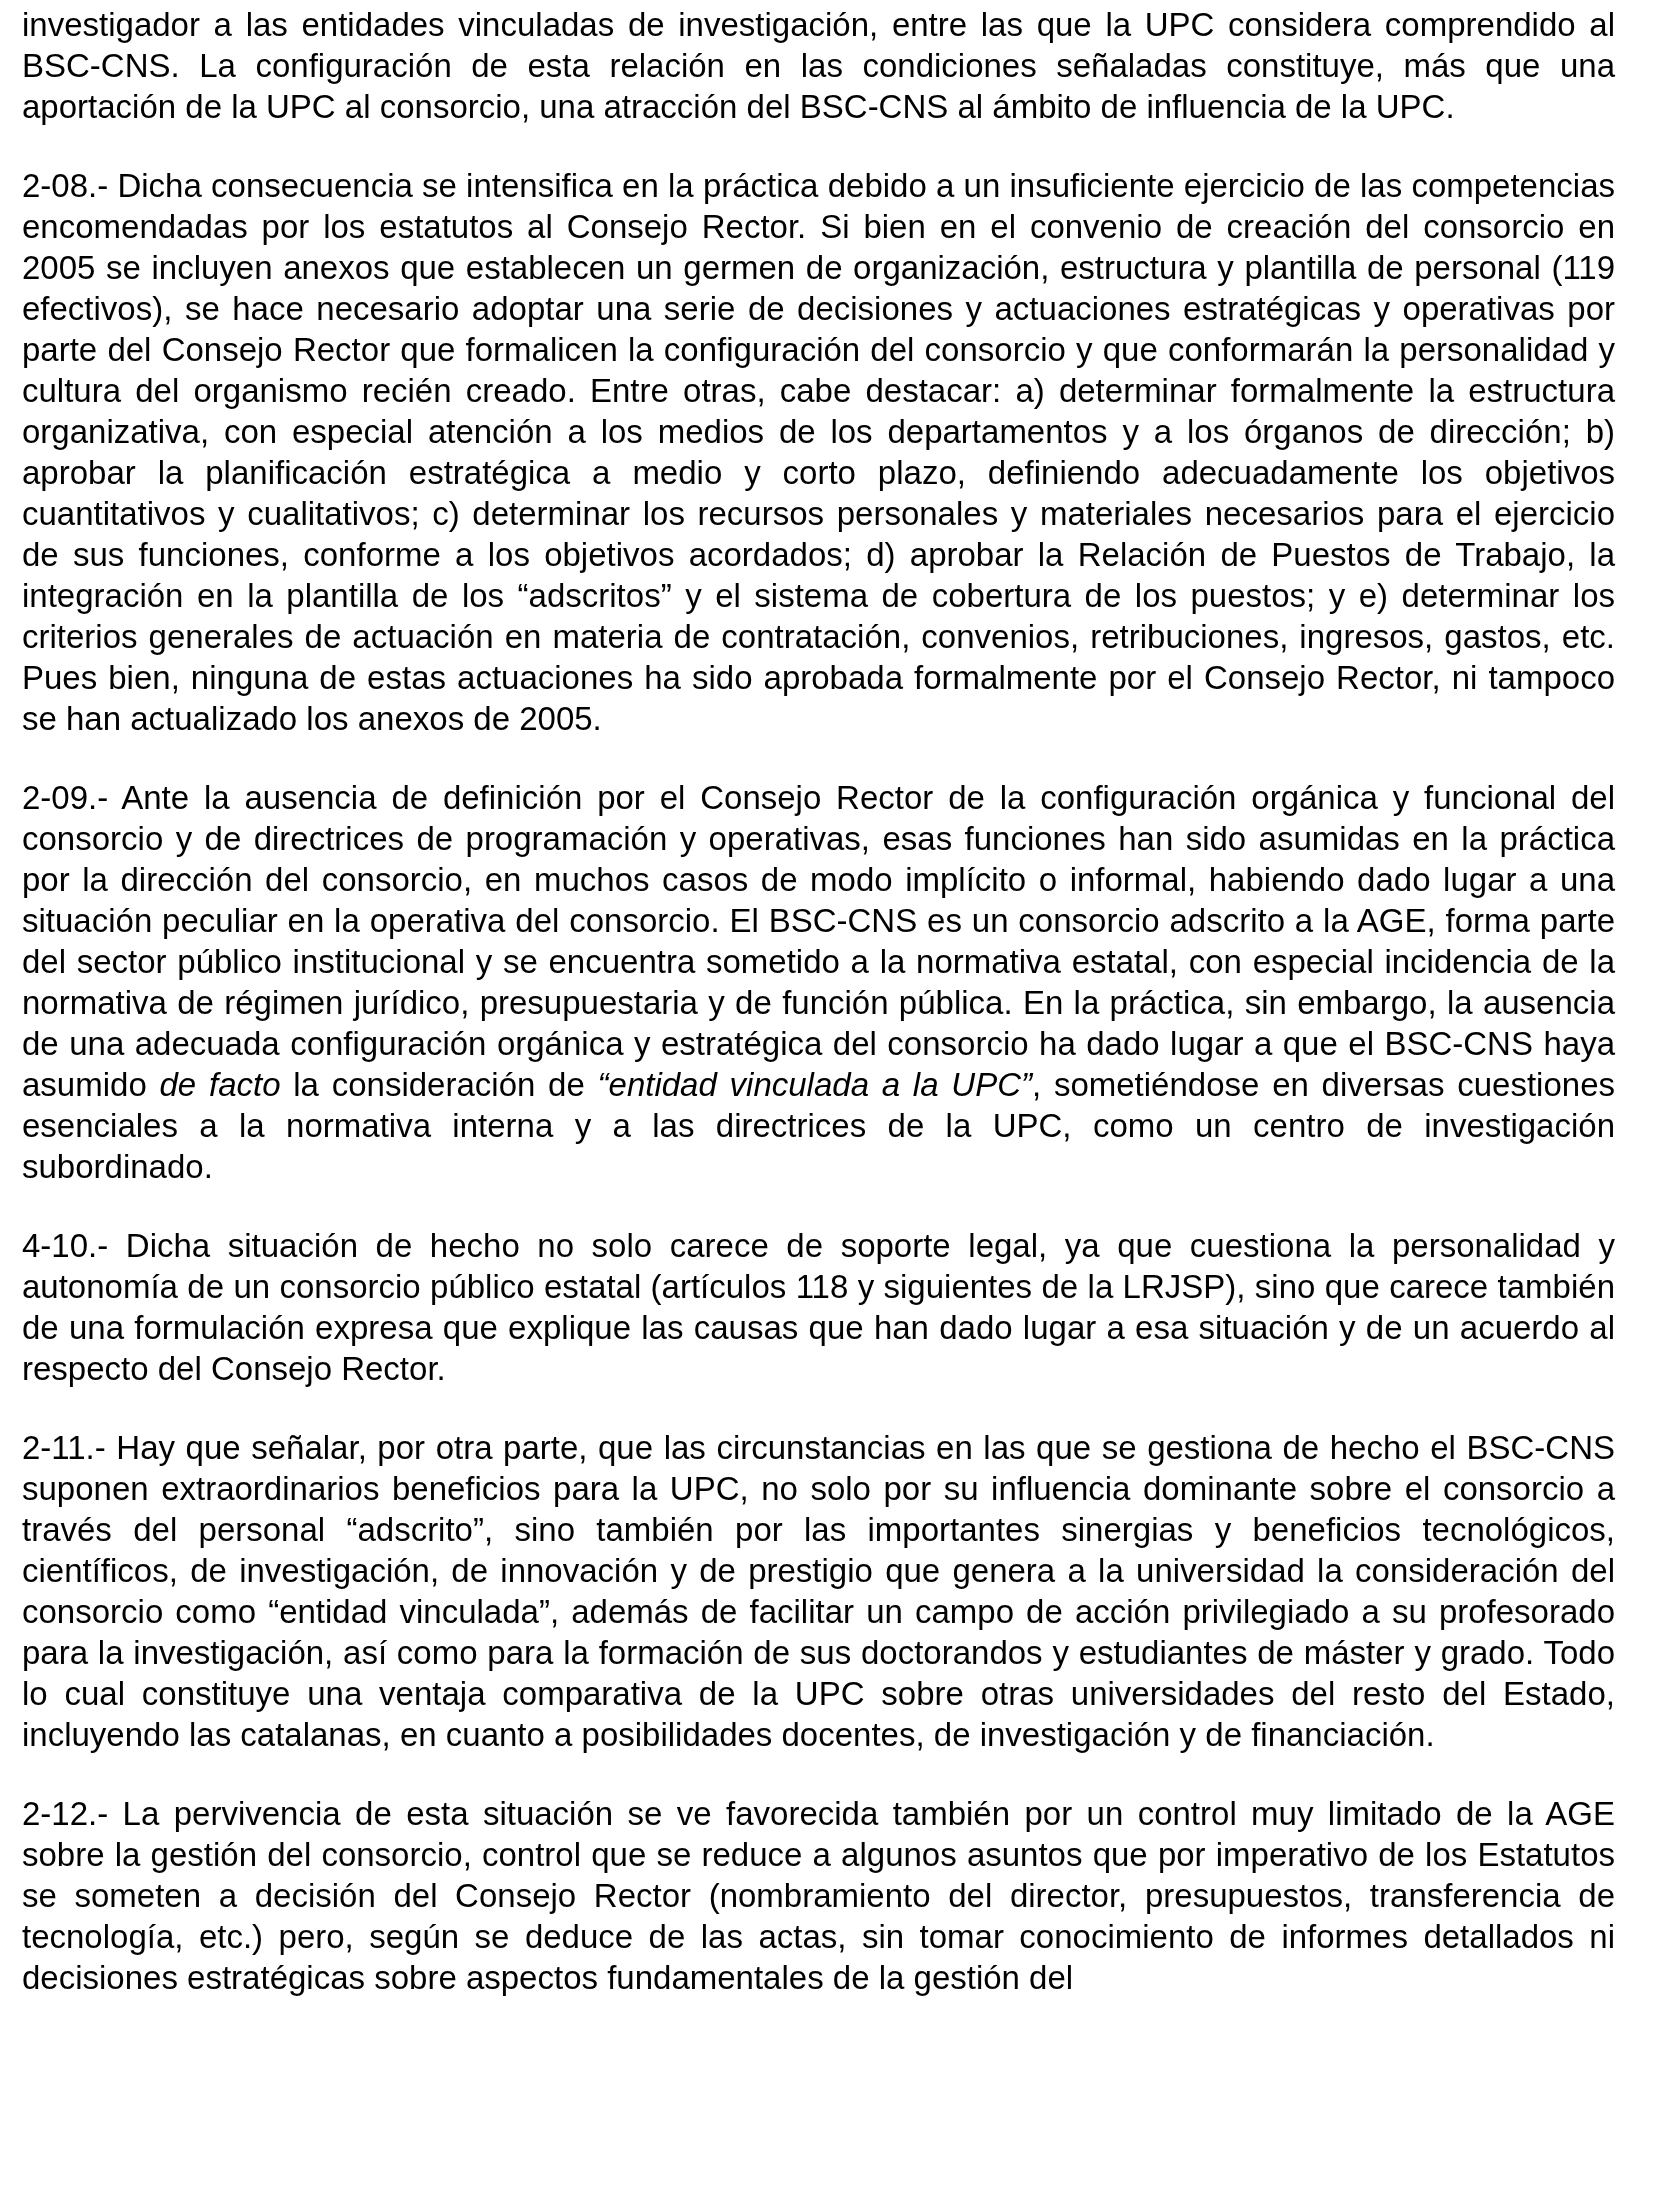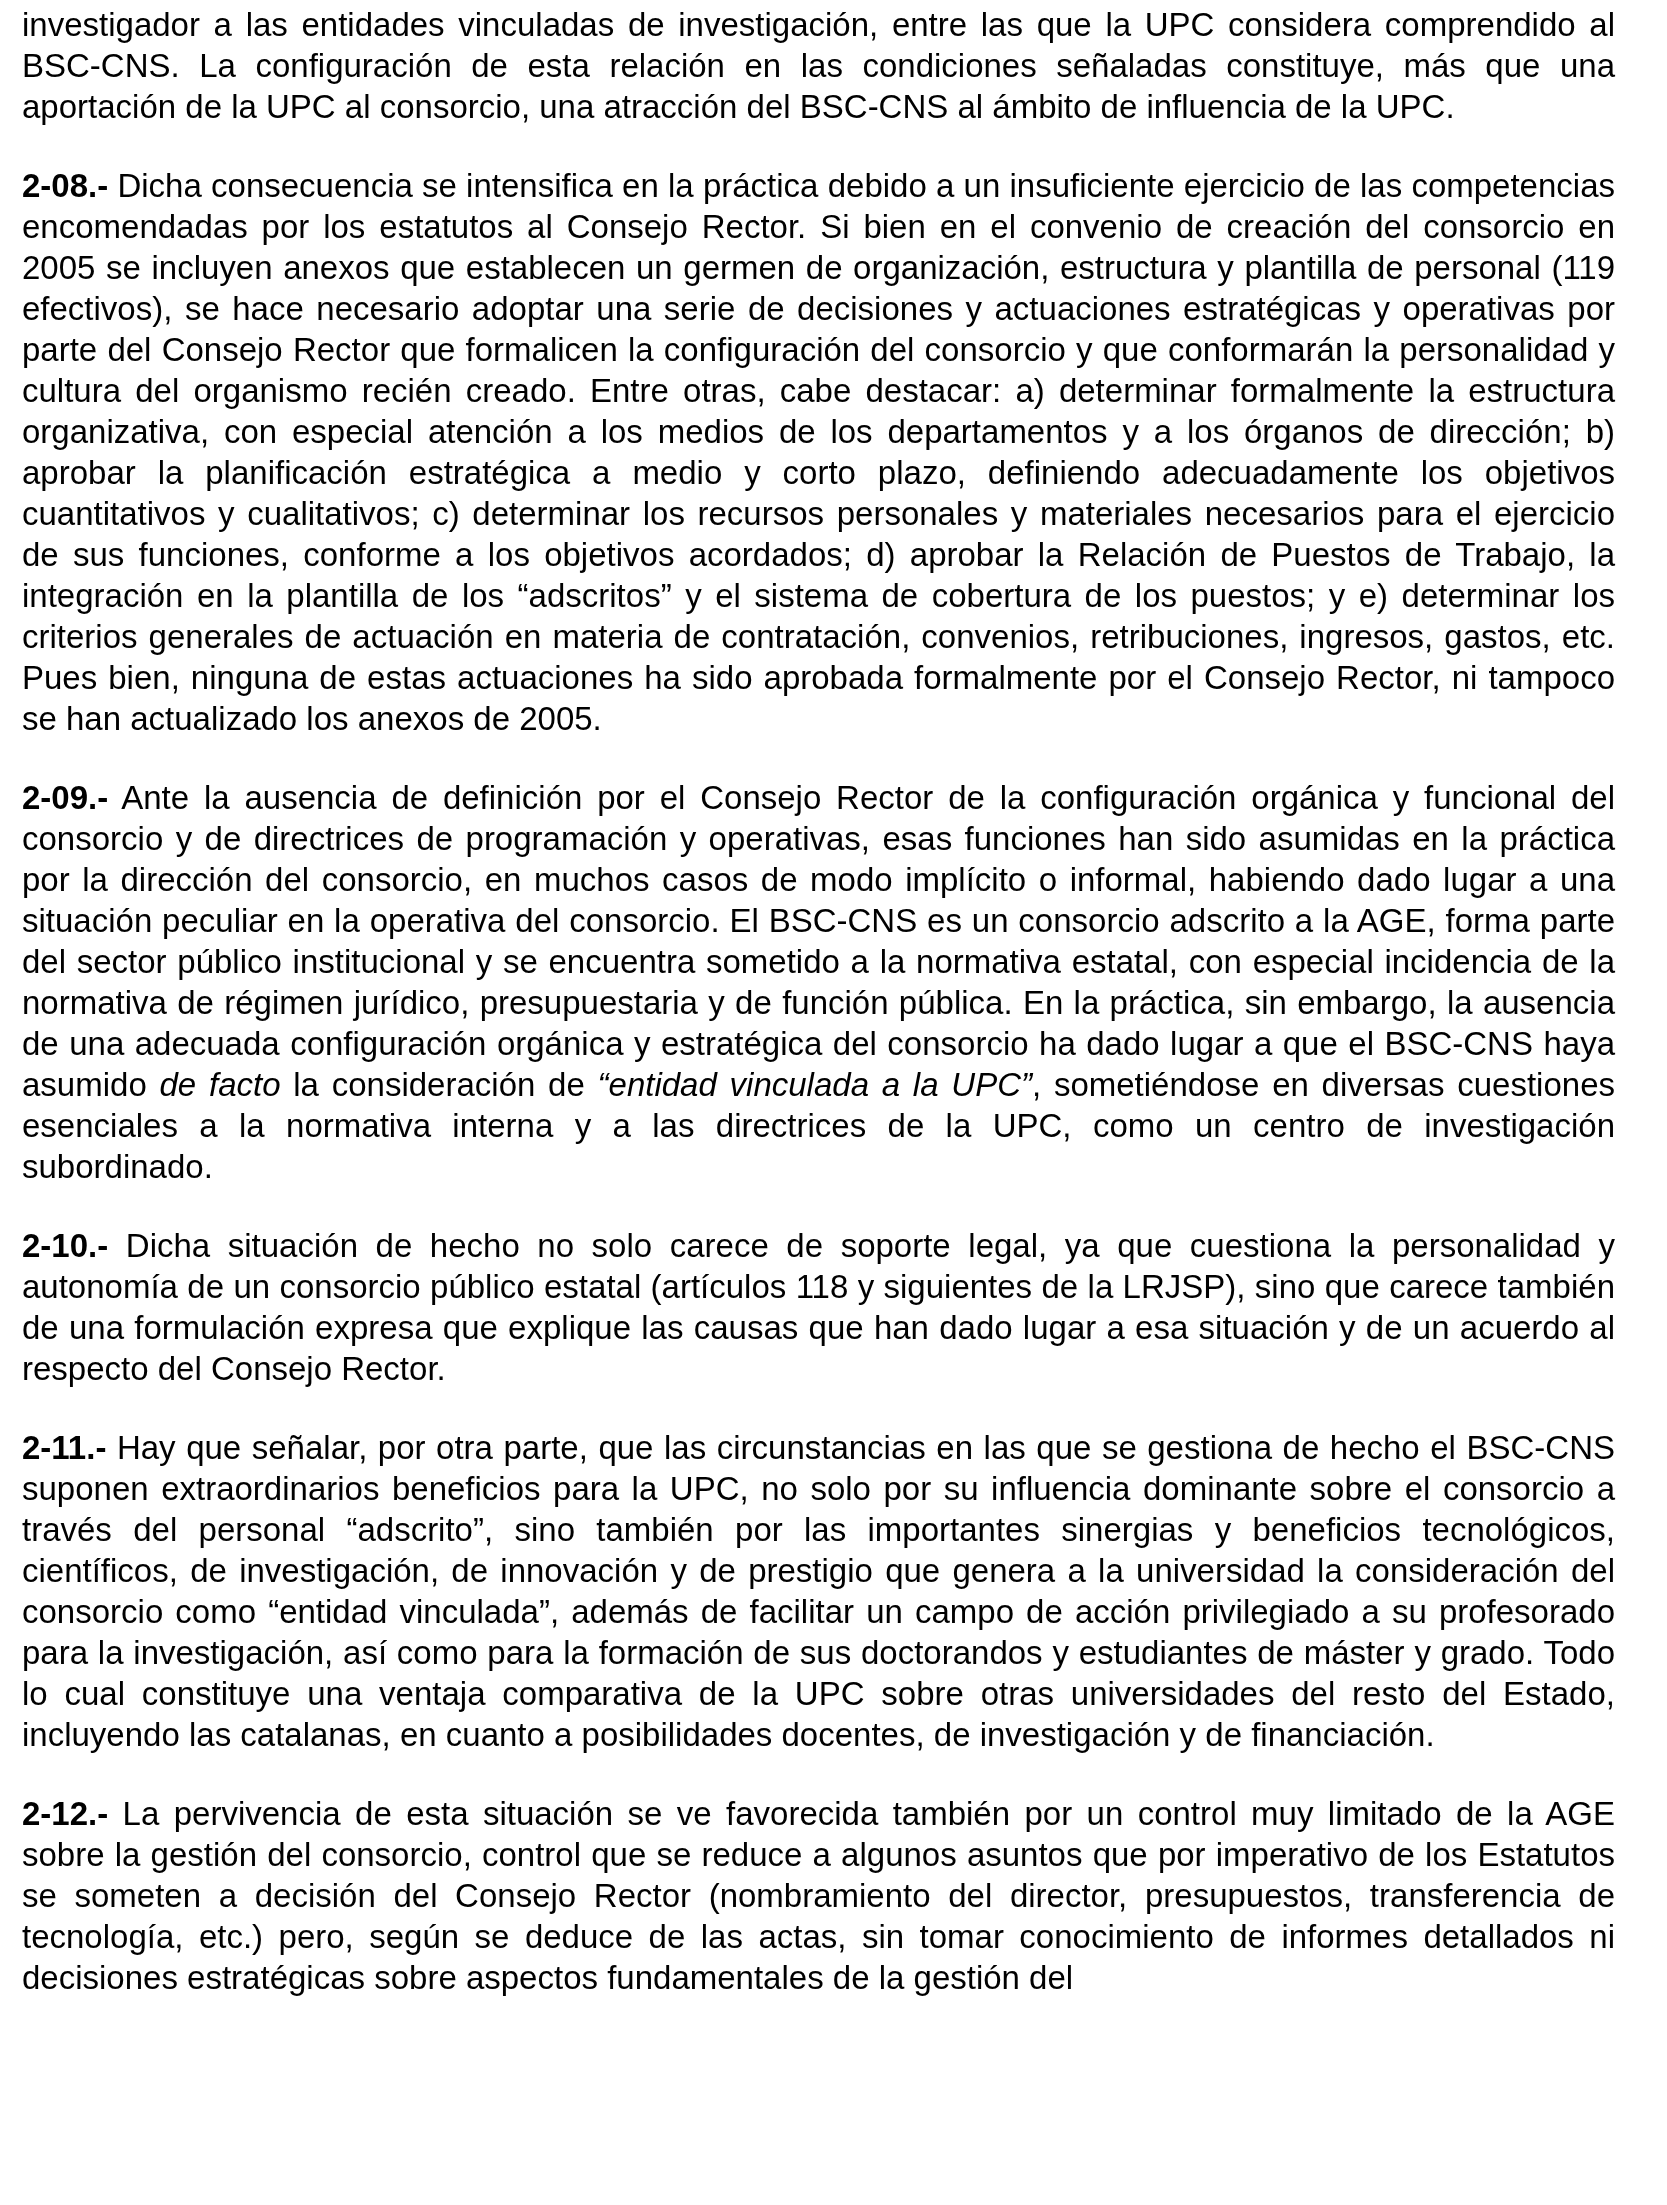--- a/index.html
+++ b/index.html
@@ -18,27 +18,27 @@
     overflow: hidden;
     font-family: "Liberation Sans", sans-serif;
     font-size: 33px;
     line-height: 41px;
     text-align: justify;
   }
   .page p {
     margin: 0 0 38px 0;
     padding: 0;
   }
-  .seg-bold   { font-weight: 700; }
+  .seg-bold   { font-weight: 400; }
   .seg-italic { font-style: italic; margin-top: 28px; }
 </style>
 </head>
 <body>
 
 <div class="page">
   <p><span>investigador a las entidades vinculadas de investigación, entre las que la UPC considera comprendido al BSC-CNS. La configuración de esta relación en las condiciones señaladas constituye, más que una aportación de la UPC al consorcio, una atracción del BSC-CNS al ámbito de influencia de la UPC.</span></p>
   <p><span class="seg-bold">2-08.-</span><span> Dicha consecuencia se intensifica en la práctica debido a un insuficiente ejercicio de las competencias encomendadas por los estatutos al Consejo Rector. Si bien en el convenio de creación del consorcio en 2005 se incluyen anexos que establecen un germen de organización, estructura y plantilla de personal (119 efectivos), se hace necesario adoptar una serie de decisiones y actuaciones estratégicas y operativas por parte del Consejo Rector que formalicen la configuración del consorcio y que conformarán la personalidad y cultura del organismo recién creado. Entre otras, cabe destacar: a) determinar formalmente la estructura organizativa, con especial atención a los medios de los departamentos y a los órganos de dirección; b) aprobar la planificación estratégica a medio y corto plazo, definiendo adecuadamente los objetivos cuantitativos y cualitativos; c) determinar los recursos personales y materiales necesarios para el ejercicio de sus funciones, conforme a los objetivos acordados; d) aprobar la Relación de Puestos de Trabajo, la integración en la plantilla de los “adscritos” y el sistema de cobertura de los puestos; y e) determinar los criterios generales de actuación en materia de contratación, convenios, retribuciones, ingresos, gastos, etc. Pues bien, ninguna de estas actuaciones ha sido aprobada formalmente por el Consejo Rector, ni tampoco se han actualizado los anexos de 2005.</span></p>
   <p><span class="seg-bold">2-09.-</span><span> Ante la ausencia de definición por el Consejo Rector de la configuración orgánica y funcional del consorcio y de directrices de programación y operativas, esas funciones han sido asumidas en la práctica por la dirección del consorcio, en muchos casos de modo implícito o informal, habiendo dado lugar a una situación peculiar en la operativa del consorcio. El BSC-CNS es un consorcio adscrito a la AGE, forma parte del sector público institucional y se encuentra sometido a la normativa estatal, con especial incidencia de la normativa de régimen jurídico, presupuestaria y de función pública. En la práctica, sin embargo, la ausencia de una adecuada configuración orgánica y estratégica del consorcio ha dado lugar a que el BSC-CNS haya asumido </span><span class="seg-italic">de facto</span><span> la consideración de </span><span class="seg-italic">“entidad vinculada a la UPC”</span><span>, sometiéndose en diversas cuestiones esenciales a la normativa interna y a las directrices de la UPC, como un centro de investigación subordinado.</span></p>
-  <p><span class="seg-bold">2-10.-</span><span> Dicha situación de hecho no solo carece de soporte legal, ya que cuestiona la personalidad y autonomía de un consorcio público estatal (artículos 118 y siguientes de la LRJSP), sino que carece también de una formulación expresa que explique las causas que han dado lugar a esa situación y de un acuerdo al respecto del Consejo Rector.</span></p>
+  <p><span class="seg-bold">4-10.-</span><span> Dicha situación de hecho no solo carece de soporte legal, ya que cuestiona la personalidad y autonomía de un consorcio público estatal (artículos 118 y siguientes de la LRJSP), sino que carece también de una formulación expresa que explique las causas que han dado lugar a esa situación y de un acuerdo al respecto del Consejo Rector.</span></p>
   <p><span class="seg-bold">2-11.-</span><span> Hay que señalar, por otra parte, que las circunstancias en las que se gestiona de hecho el BSC-CNS suponen extraordinarios beneficios para la UPC, no solo por su influencia dominante sobre el consorcio a través del personal “adscrito”, sino también por las importantes sinergias y beneficios tecnológicos, científicos, de investigación, de innovación y de prestigio que genera a la universidad la consideración del consorcio como “entidad vinculada”, además de facilitar un campo de acción privilegiado a su profesorado para la investigación, así como para la formación de sus doctorandos y estudiantes de máster y grado. Todo lo cual constituye una ventaja comparativa de la UPC sobre otras universidades del resto del Estado, incluyendo las catalanas, en cuanto a posibilidades docentes, de investigación y de financiación.</span></p>
   <p><span class="seg-bold">2-12.-</span><span> La pervivencia de esta situación se ve favorecida también por un control muy limitado de la AGE sobre la gestión del consorcio, control que se reduce a algunos asuntos que por imperativo de los Estatutos se someten a decisión del Consejo Rector (nombramiento del director, presupuestos, transferencia de tecnología, etc.) pero, según se deduce de las actas, sin tomar conocimiento de informes detallados ni decisiones estratégicas sobre aspectos fundamentales de la gestión del</span></p>
 </div>
 
 
 </body></html>

